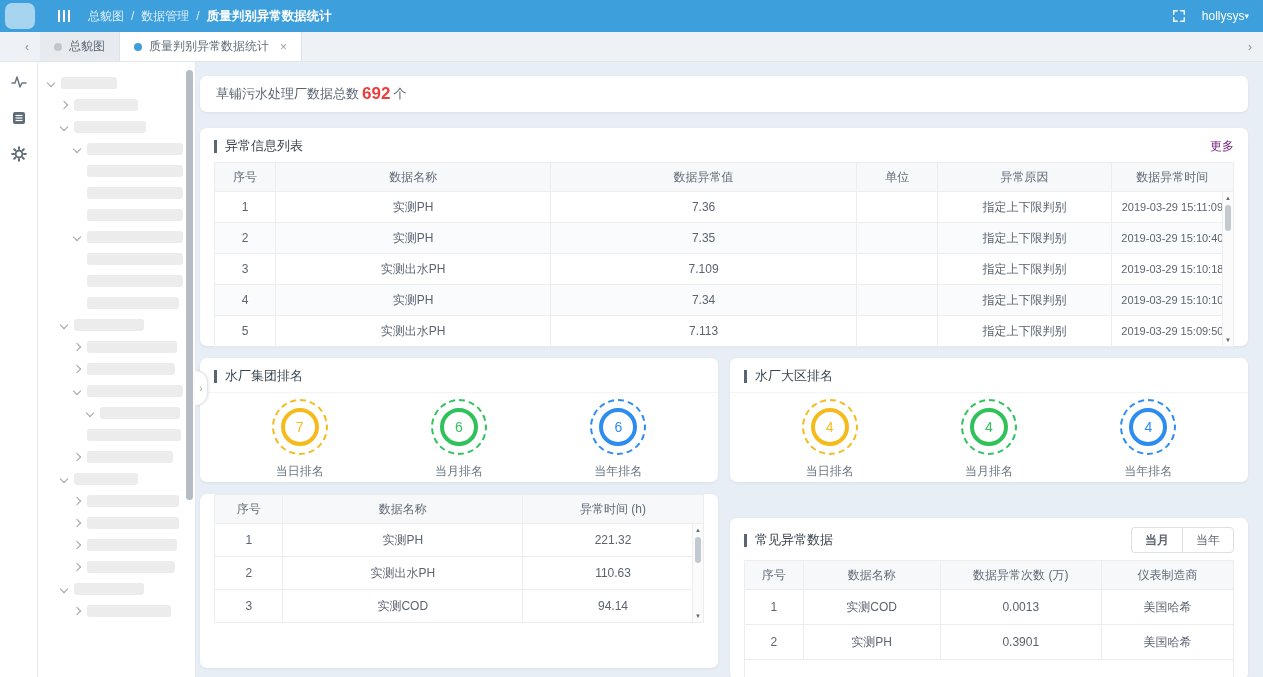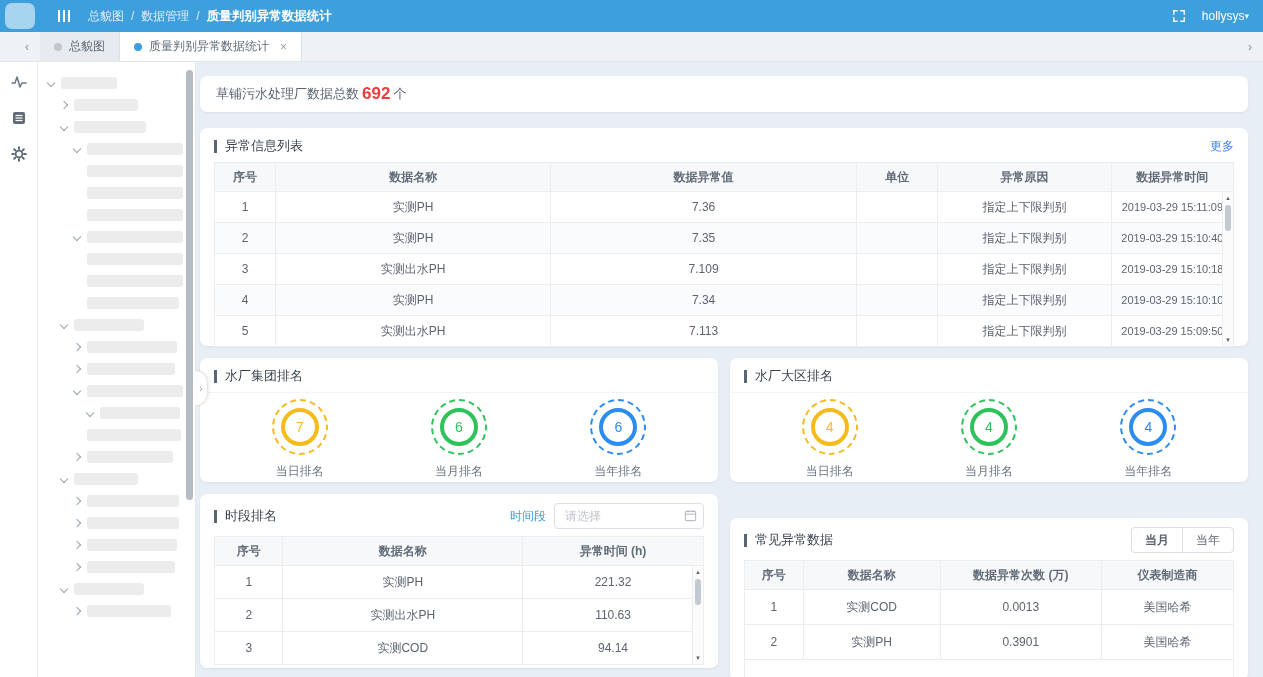--- a/index.html
+++ b/index.html
@@ -52,27 +52,27 @@
   .summary-count { font-size:17px; font-weight:bold; color:#f03b3b; margin:0 3px; }
   #list-card   { left:4px; top:66px;  width:1048px; height:218px; }
   #rank-left   { left:4px; top:296px; width:518px; height:124px; }
   #rank-right  { left:534px; top:296px; width:518px; height:124px; }
   #bottom-left { left:4px; top:432px; width:518px; height:174px; }
   #bottom-right{ left:534px; top:456px; width:518px; height:162px; }
 
   .card-head { display:flex; align-items:center; justify-content:space-between; padding:9px 14px 7px 14px; }
   .sec-title { display:flex; align-items:center; font-size:13px; color:#3a434d; }
   .sec-title .bar { width:3px; height:13px; background:#5a6573; margin-right:8px; }
-  .more-link { font-size:12px; color:#3b82f6; cursor:pointer; text-decoration:none; }
+  .more-link { font-size:12px; color:#701a75; cursor:pointer; text-decoration:none; }
 
   
   .tbl-wrap { position:relative; margin:0 14px; }
   table { width:100%; border-collapse:collapse; table-layout:fixed; }
   th, td { border:1px solid #ededed; font-size:12px; text-align:center; padding:2px 4px; }
-  th { background:#f7f8fa; color:#626c78; font-weight:bold; height:29px; }
+  th { background:#f7f8fa; color:#626c78; font-weight:normal; height:29px; }
   td { color:#5c6470; height:31px; }
   #list-card tbody tr:nth-child(even) td { background:#fafbfd; }
   td.t { font-size:11px; line-height:1.35; word-break:break-all; padding:2px 8px; }
   .bt td { height:33px; }
   .bt-r td { height:35px; }
   .empty-cell { height:33px !important; }
 
   
   .vscroll { position:absolute; top:30px; right:1px; bottom:1px; width:11px; background:#fbfbfb; border-left:1px solid #eee; }
   .vs-up, .vs-down { position:absolute; left:0; width:10px; height:10px; font-size:6px; color:#5f6670; text-align:center; line-height:10px; cursor:pointer; }
@@ -417,38 +417,20 @@
       <div class="circle-group cg-blue">
         <div class="outer">
             <div class="inner">4</div>
           </div>
         <div class="circle-label">当年排名</div>
       </div>
     </div>
   </div>
 
   <div class="card" id="bottom-left">
-    <div class="card-head">
-      <div class="sec-title">
-        <span class="bar"></span>
-        <span>时段排名</span>
-      </div>
-      <div class="filter-row">
-        <span class="filter-label">时间段</span>
-        <div class="select-box">
-          <input type="text" readonly="" placeholder="请选择" style="">
-          <svg class="cal-icon" viewBox="0 0 14 14" fill="none" stroke="#b9bec7" stroke-width="1.2">
-            <rect x="1.5" y="2.5" width="11" height="10" rx="1"></rect>
-            <line x1="1.5" y1="5.5" x2="12.5" y2="5.5"></line>
-            <line x1="4.5" y1="1" x2="4.5" y2="3.5"></line>
-              <line x1="9.5" y1="1" x2="9.5" y2="3.5"></line>
-          </svg>
-        </div>
-      </div>
-    </div>
     <div class="tbl-wrap">
       <table class="bt">
         <colgroup>
             <col style="width:14%">
             <col style="width:49%">
             <col style="width:37%">
           </colgroup>
         <thead>
             <tr>
           <th>序号</th>

